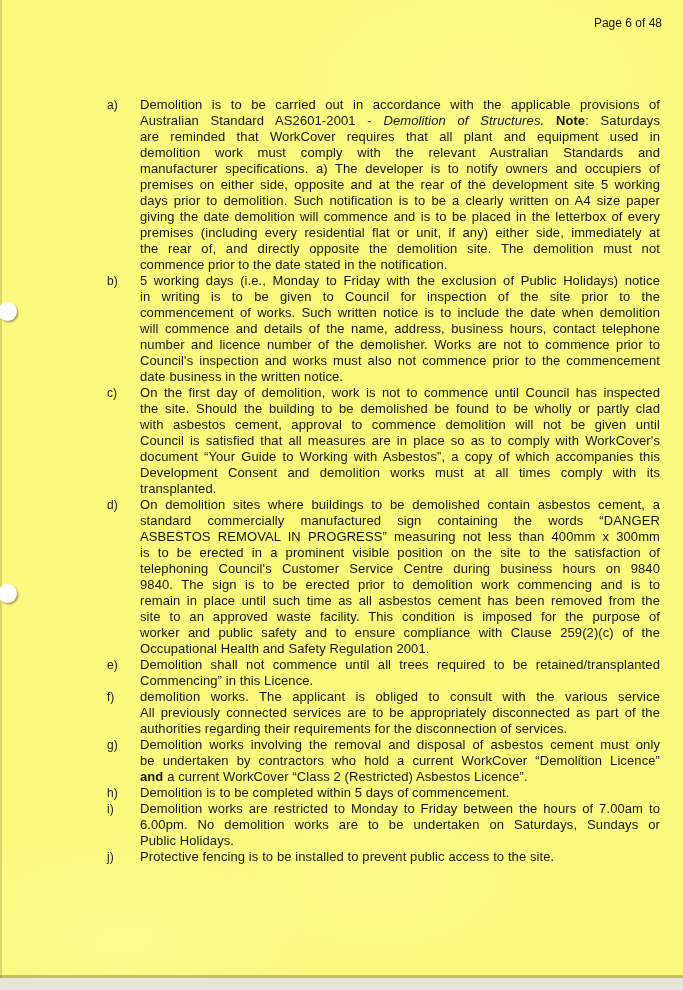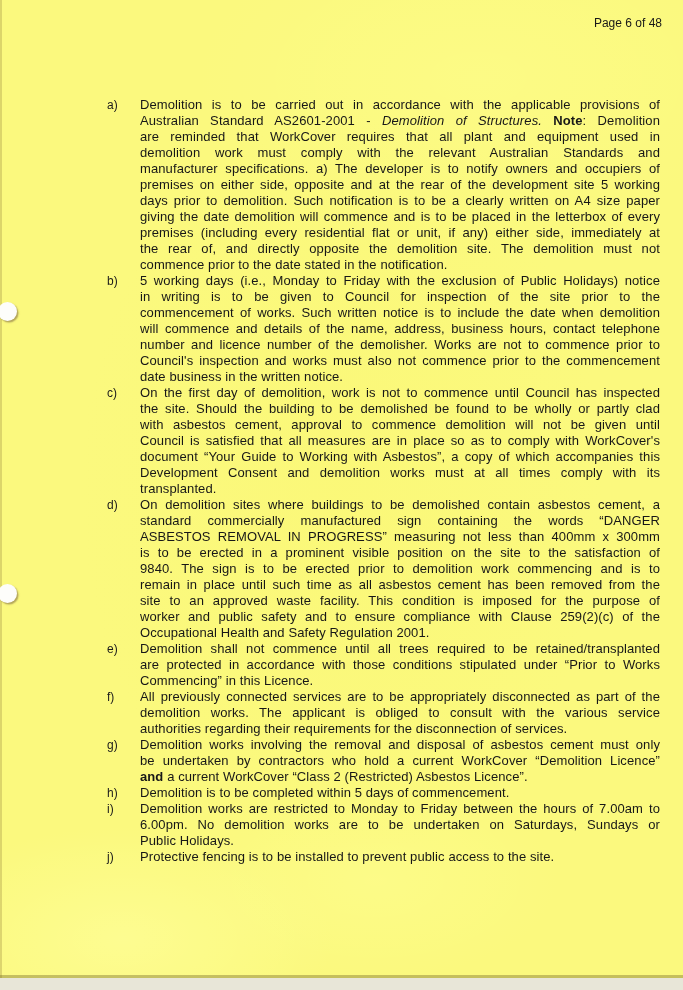--- a/index.html
+++ b/index.html
@@ -68,21 +68,21 @@
   <div class="hole" id="hole-1"></div>
   <div class="hole" id="hole-2"></div>
 
   <div class="page-number">Page 6 of 48</div>
 
   <div class="conditions">
       <div class="item">
         <div class="label">a)</div>
         <div class="body">
           <div class="line just"><span>Demolition is to be carried out in accordance with the applicable provisions of</span></div>
-          <div class="line just"><span>Australian Standard AS2601-2001 - </span><span class="i">Demolition of Structures.</span><span> </span><span class="b">Note</span><span>: Demolition</span></div>
+          <div class="line just"><span>Australian Standard AS2601-2001 - </span><span class="i">Demolition of Structures.</span><span> </span><span class="b">Note</span><span>: Saturdays</span></div>
           <div class="line just"><span>are reminded that WorkCover requires that all plant and equipment used in</span></div>
           <div class="line just"><span>demolition work must comply with the relevant Australian Standards and</span></div>
           <div class="line just"><span>manufacturer specifications. a) The developer is to notify owners and occupiers of</span></div>
           <div class="line just"><span>premises on either side, opposite and at the rear of the development site 5 working</span></div>
           <div class="line just"><span>days prior to demolition. Such notification is to be a clearly written on A4 size paper</span></div>
           <div class="line just"><span>giving the date demolition will commence and is to be placed in the letterbox of every</span></div>
           <div class="line just"><span>premises (including every residential flat or unit, if any) either side, immediately at</span></div>
           <div class="line just"><span>the rear of, and directly opposite the demolition site. The demolition must not</span></div>
           <div class="line"><span>commence prior to the date stated in the notification.</span></div>
         </div>
@@ -111,40 +111,40 @@
           <div class="line"><span>transplanted.</span></div>
         </div>
       </div>
       <div class="item">
         <div class="label">d)</div>
         <div class="body">
           <div class="line just"><span>On demolition sites where buildings to be demolished contain asbestos cement, a</span></div>
           <div class="line just"><span>standard commercially manufactured sign containing the words “DANGER</span></div>
           <div class="line just"><span>ASBESTOS REMOVAL IN PROGRESS” measuring not less than 400mm x 300mm</span></div>
           <div class="line just"><span>is to be erected in a prominent visible position on the site to the satisfaction of</span></div>
+          <div class="line just"><span>telephoning Council's Customer Service Centre during business hours on 9840</span></div>
           <div class="line just"><span>9840. The sign is to be erected prior to demolition work commencing and is to</span></div>
           <div class="line just"><span>remain in place until such time as all asbestos cement has been removed from the</span></div>
           <div class="line just"><span>site to an approved waste facility. This condition is imposed for the purpose of</span></div>
           <div class="line just"><span>worker and public safety and to ensure compliance with Clause 259(2)(c) of the</span></div>
           <div class="line"><span>Occupational Health and Safety Regulation 2001.</span></div>
         </div>
       </div>
       <div class="item">
         <div class="label">e)</div>
         <div class="body">
           <div class="line just"><span>Demolition shall not commence until all trees required to be retained/transplanted</span></div>
-          <div class="line just"><span>are protected in accordance with those conditions stipulated under “Prior to Works</span></div>
           <div class="line"><span>Commencing” in this Licence.</span></div>
         </div>
       </div>
       <div class="item">
         <div class="label">f)</div>
         <div class="body">
+          <div class="line just"><span>demolition works. The applicant is obliged to consult with the various service</span></div>
           <div class="line just"><span>All previously connected services are to be appropriately disconnected as part of the</span></div>
-          <div class="line just"><span>demolition works. The applicant is obliged to consult with the various service</span></div>
           <div class="line"><span>authorities regarding their requirements for the disconnection of services.</span></div>
         </div>
       </div>
       <div class="item">
         <div class="label">g)</div>
         <div class="body">
           <div class="line just"><span>Demolition works involving the removal and disposal of asbestos cement must only</span></div>
           <div class="line just"><span>be undertaken by contractors who hold a current WorkCover “Demolition Licence”</span></div>
           <div class="line"><span class="b u">and</span><span> a current WorkCover “Class 2 (Restricted) Asbestos Licence”.</span></div>
         </div>

